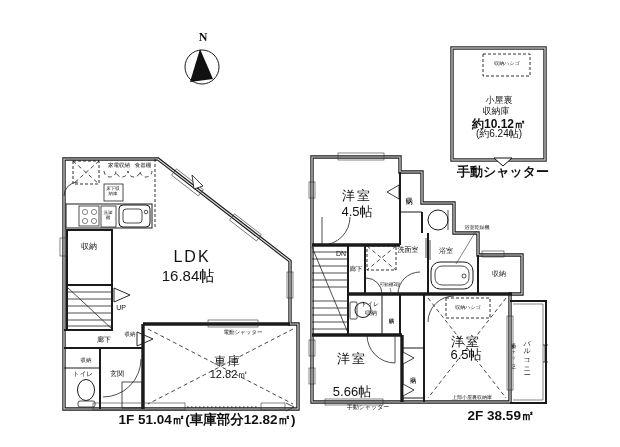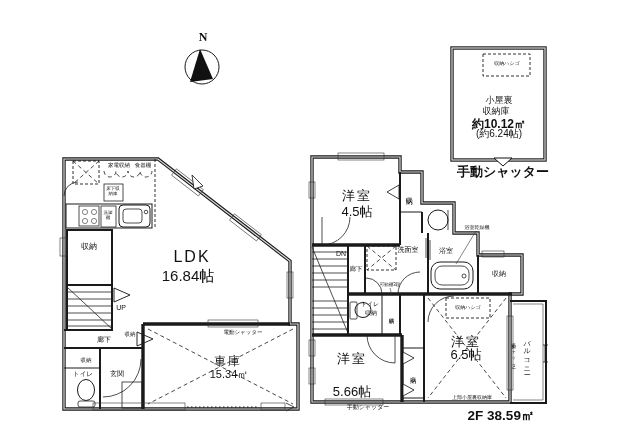--- a/index.html
+++ b/index.html
@@ -182,22 +182,23 @@
 <div class="lbl" style="left:89px;top:247px;font-size:8px;">収納</div>
 <div class="lbl" style="left:121px;top:308px;font-size:7px;">UP</div>
 <div class="lbl" style="left:104px;top:340px;font-size:7px;">廊下</div>
 <div class="lbl" style="left:130px;top:335px;font-size:5.5px;">収納</div>
 <div class="lbl" style="left:86px;top:361px;font-size:5.5px;">収納</div>
 <div class="lbl" style="left:83px;top:374px;font-size:6.5px;">トイレ</div>
 <div class="lbl" style="left:117px;top:374px;font-size:7px;">玄関</div>
 <div class="lbl" style="left:192px;top:257px;font-size:16px;letter-spacing:2px;">LDK</div>
 <div class="lbl" style="left:188px;top:276px;font-size:15px;">16.84帖</div>
 <div class="lbl" style="left:228px;top:361px;font-size:12px;letter-spacing:2px;">車庫</div>
-<div class="lbl" style="left:229px;top:375px;font-size:11px;">15.34㎡</div>
+<div class="lbl" style="left:229px;top:375px;font-size:11px;">12.82㎡</div>
 <div class="lbl" style="left:243px;top:333px;font-size:5.5px;">電動シャッター</div>
+<div class="lbl b" style="left:207px;top:420px;font-size:13.5px;">1F 51.04㎡(車庫部分12.82㎡)</div>
 
 <div class="lbl" style="left:357px;top:196px;font-size:13px;letter-spacing:2px;">洋室</div>
 <div class="lbl" style="left:357px;top:212px;font-size:13px;">4.5帖</div>
 <div class="lbl v" style="left:409px;top:192px;font-size:7px;">収納</div>
 <div class="lbl" style="left:341px;top:254px;font-size:7px;">DN</div>
 <div class="lbl" style="left:356px;top:269px;font-size:6.5px;">廊下</div>
 <div class="lbl" style="left:408px;top:250px;font-size:7px;">洗面室</div>
 <div class="lbl" style="left:446px;top:251px;font-size:7px;">浴室</div>
 <div class="lbl" style="left:477px;top:228px;font-size:5px;">浴室乾燥機</div>
 <div class="lbl" style="left:499px;top:274px;font-size:7px;">収納</div>

